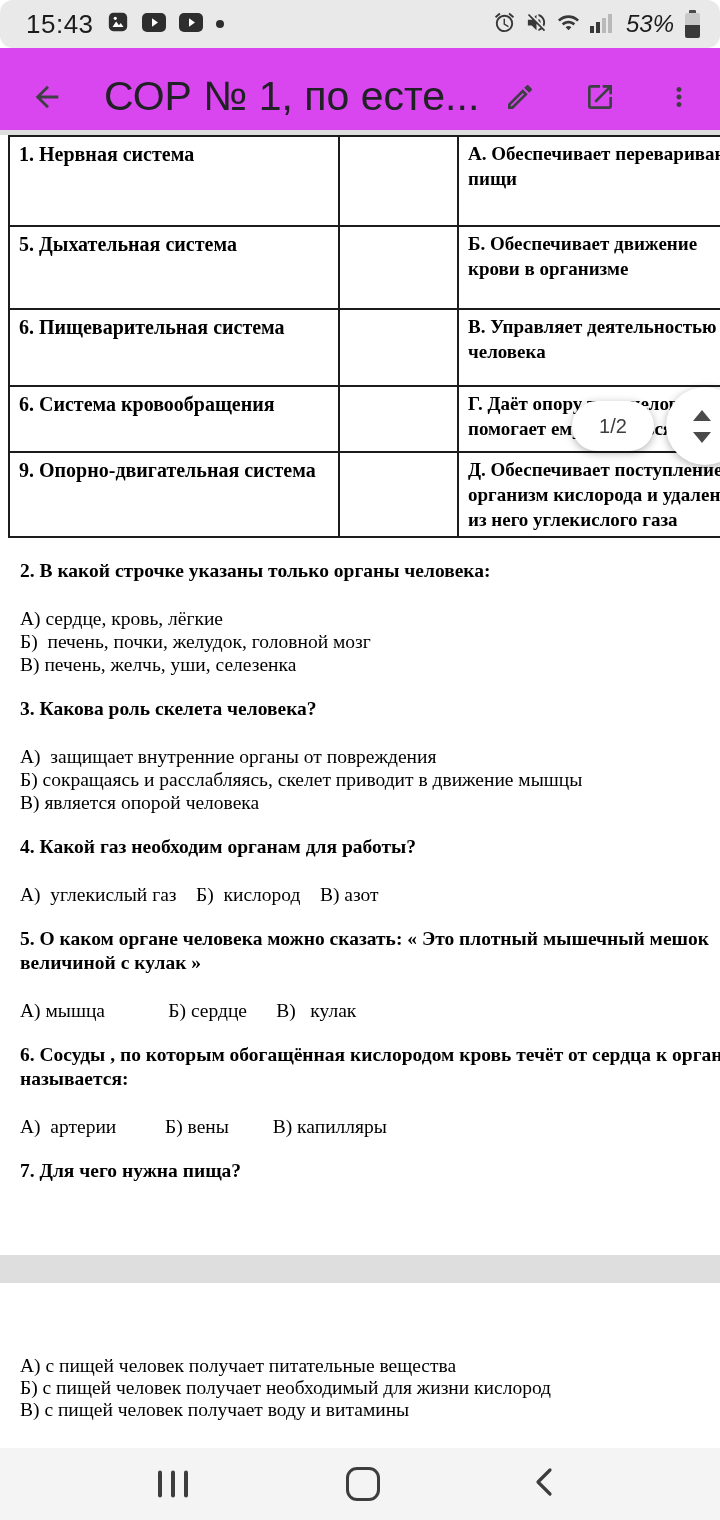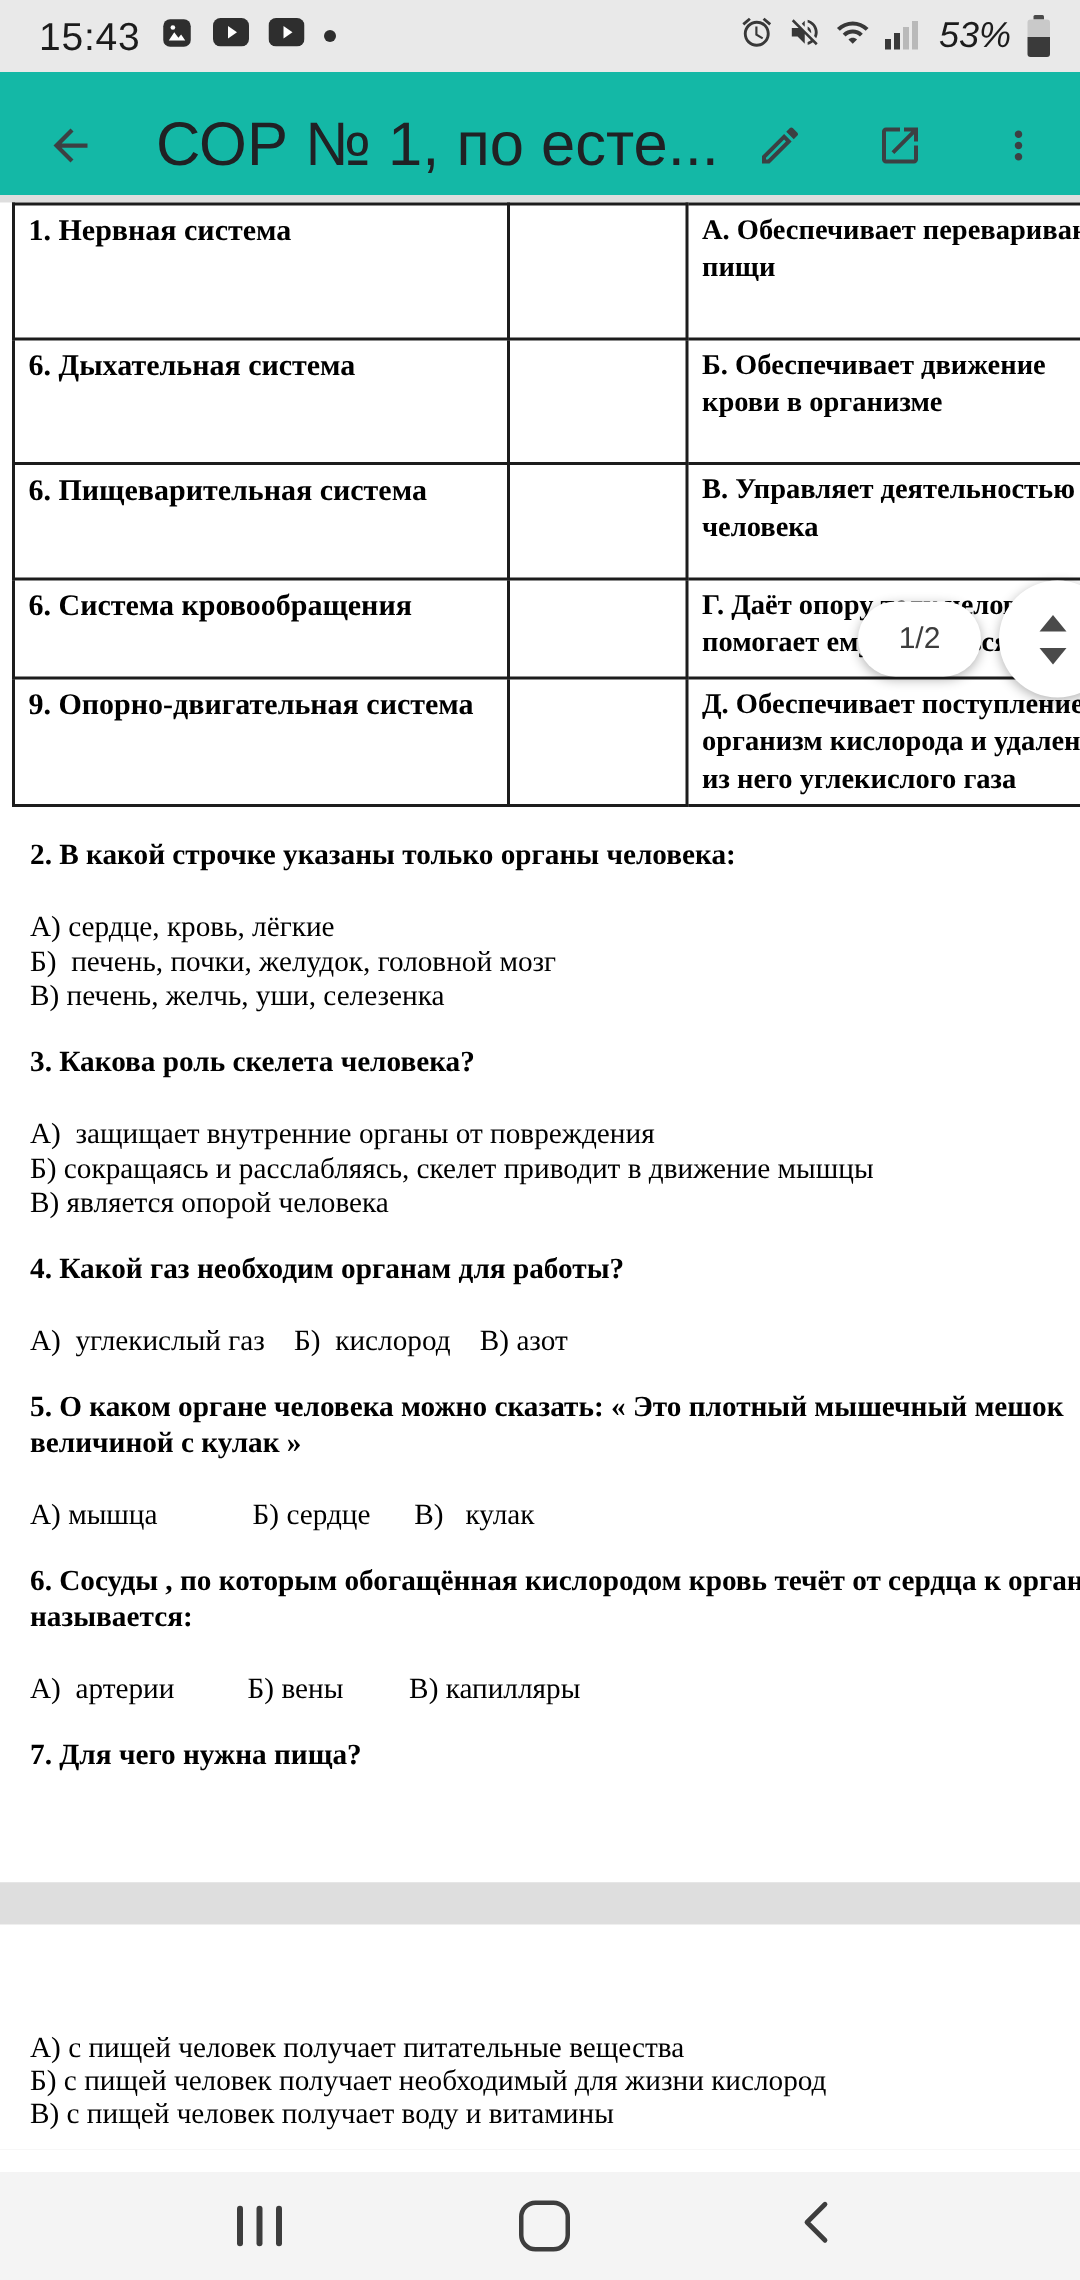--- a/index.html
+++ b/index.html
@@ -7,34 +7,35 @@
   body {
     position:relative; overflow:hidden; background:#fff;
     font-family:"Liberation Serif", serif;
   }
   
   .status-bar {
     position:absolute; top:0; left:0; width:720px; height:48px;
     background:#e9e9e9; display:flex; align-items:center;
     padding:0 20px 0 26px; font-family:"Liberation Sans", sans-serif;
     color:#1c1c1c;
+    border-radius:13px;
   }
   .sb-left { display:flex; align-items:center; gap:13px; }
   .sb-time { font-size:26px; letter-spacing:.5px; }
   .sb-dot { width:8px; height:8px; border-radius:50%; background:#2e2e2e; }
   .sb-right { margin-left:auto; display:flex; align-items:center; gap:9px;font-style:italic; }
   .sb-pct { font-size:24px; margin-left:4px; }
   .battery { display:flex; flex-direction:column; align-items:center; margin-left:2px; }
   .batt-tip { width:7px; height:3px; background:#4a4a4a; border-radius:1px 1px 0 0; }
   .batt-body { width:15px; height:25px; border-radius:2px;
     background:linear-gradient(to top,#3a3a3a 53%,#c9c9c9 53%); }
   
   .toolbar {
     position:absolute; top:48px; left:0; width:720px; height:97px;
-    background:#14b8a6; display:flex; align-items:center; padding:0 26px 0 30px;
+    background:#d946ef; display:flex; align-items:center; padding:0 26px 0 30px;
   }
   .tb-title {
     font-family:"Liberation Sans", sans-serif; font-size:41px; color:#202124;
     margin-left:40px; white-space:nowrap; overflow:hidden; max-width:380px;
   }
   .tb-actions { margin-left:auto; display:flex; align-items:center; gap:48px; }
   .icon-btn { display:flex; align-items:center; justify-content:center; cursor:pointer; }
   
   .doc-viewport {
     position:absolute; top:130px; left:0; width:720px; height:1303px;
@@ -179,21 +180,21 @@
           <col class="c2">
           <col class="c3">
         </colgroup>
       <tbody>
         <tr class="r1">
           <td class="lcell">1. Нервная система</td>
           <td class="mcell"></td>
           <td class="rcell">А. Обеспечивает переваривание пищи</td>
         </tr>
         <tr class="r2">
-          <td class="lcell">6. Дыхательная система</td>
+          <td class="lcell">5. Дыхательная система</td>
           <td class="mcell"></td>
           <td class="rcell">Б. Обеспечивает движение крови в организме</td>
         </tr>
         <tr class="r3">
           <td class="lcell">6. Пищеварительная система</td>
           <td class="mcell"></td>
           <td class="rcell">В. Управляет деятельностью человека</td>
         </tr>
         <tr class="r4">
           <td class="lcell">6. Система кровообращения</td>

